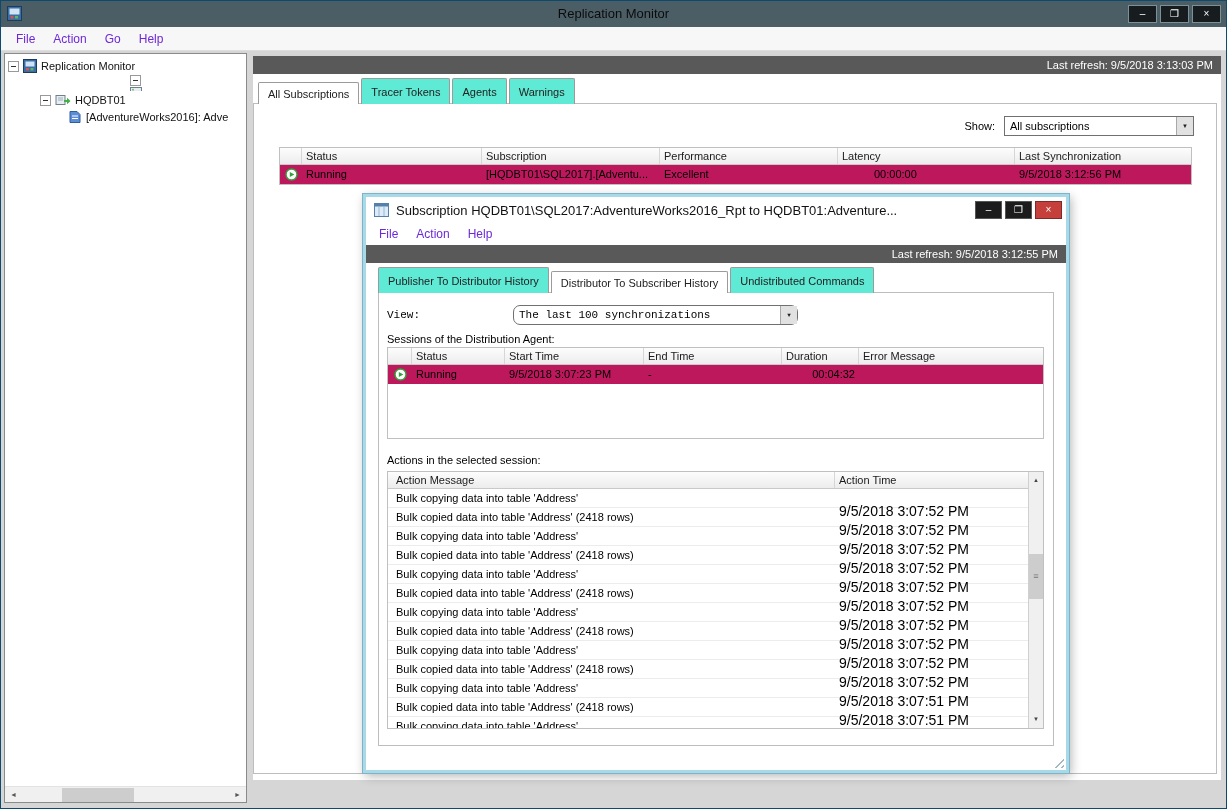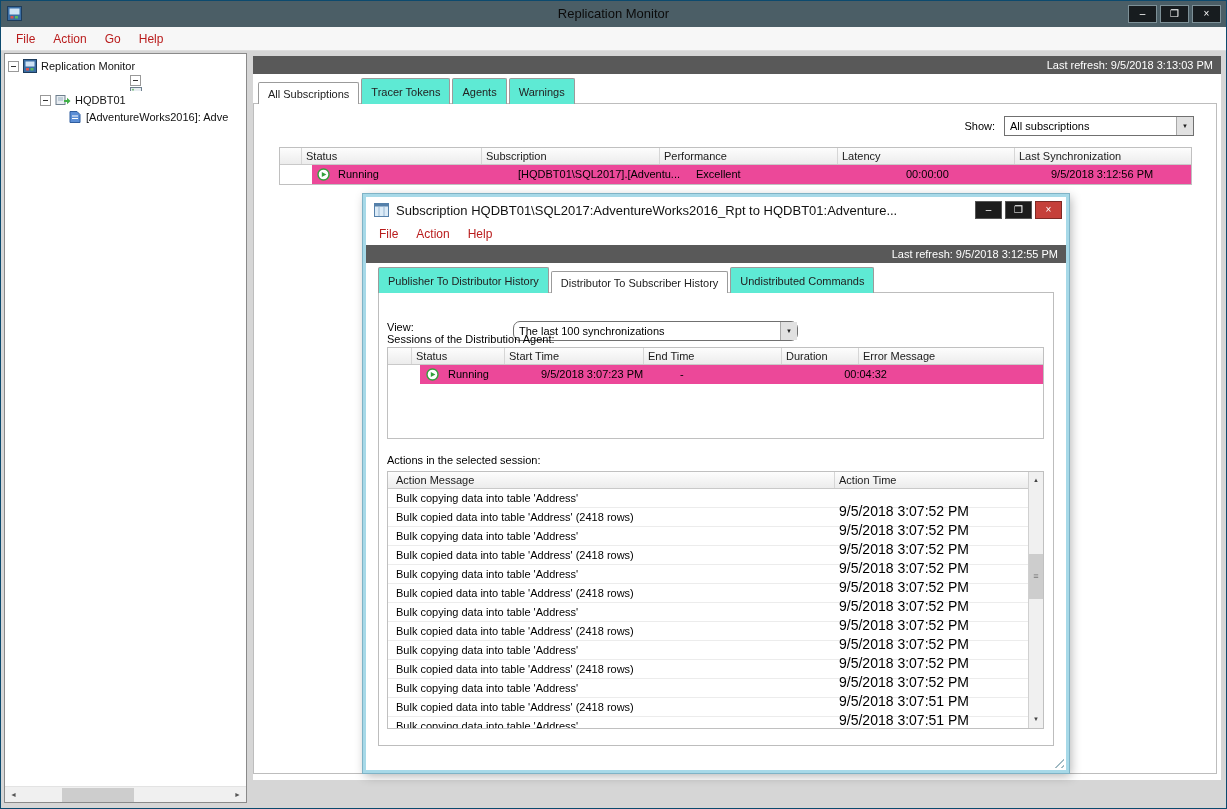--- a/index.html
+++ b/index.html
@@ -14,21 +14,21 @@
   .titlebar .app-icon { position:absolute; left:6px; top:5px; line-height:0; }
   .titlebar-title { position:absolute; left:120px; right:120px; top:0; line-height:26px;
                     text-align:center; font-size:13px; color:#0b0b0b; white-space:nowrap; overflow:hidden; }
   .win-controls { position:absolute; right:5px; top:4px; display:flex; gap:3px; }
   .win-btn { width:29px; height:18px; background:#171c1f; border:1px solid #7d9097; color:#fff;
              font-size:10px; line-height:15px; text-align:center; cursor:default; }
 
   
   .menubar { position:absolute; top:26px; left:0; right:0; height:24px; background:#f7f7f7;
              border-bottom:1px solid #dedede; display:flex; align-items:center; padding-left:6px; }
-  .menu-item { font-size:12px; color:#b91c1c; padding:3px 9px; }
+  .menu-item { font-size:12px; color:#6d28d9; padding:3px 9px; }
 
   
   .tree-panel { position:absolute; left:3px; top:52px; width:243px; bottom:5px;
                 background:#fff; border:1px solid #8a8a8a; overflow:hidden; padding-top:3px; }
   .tree-item { display:flex; align-items:center; height:16px; font-size:11px;
                white-space:nowrap; overflow:hidden; margin-top:1px; color:#111; }
   .expand-box { width:11px; height:11px; border:1px solid #999; background:#fff;
                 position:relative; flex:0 0 11px; margin-right:4px; }
   .expand-box::after { content:""; position:absolute; left:2px; right:2px; top:4px; height:1px; background:#333; }
   .tree-icon { margin-right:4px; flex:0 0 auto; line-height:0; }
@@ -63,21 +63,21 @@
                   color:#222; display:flex; align-items:center; justify-content:center; }
 
   
   .grid { border:1px solid #c0c0c0; font-size:11px; background:#fff; }
   .grid-header { display:flex; height:17px; background:linear-gradient(#fdfdfd,#ececec);
                  border-bottom:1px solid #c9c9c9; }
   .gh-cell { padding:1px 4px; border-right:1px solid #d6d6d6; line-height:14px;
              white-space:nowrap; overflow:hidden; color:#1a1a1a; flex:0 0 auto; }
   .grid-row { display:flex; height:19px; align-items:center; }
   .gr-cell { padding:0 4px; white-space:nowrap; overflow:hidden; line-height:19px; flex:0 0 auto; }
-  .row-selected { background:#ec4899;margin-left:32px; }
+  .row-selected { background:#be185d; }
   .icon-cell { display:flex; align-items:center; justify-content:center; padding:0; }
 
   .subs-table { position:absolute; left:25px; top:43px; width:913px; }
 
   
   .dialog { position:absolute; left:362px; top:193px; width:706px; height:579px; background:#fff;
             border:3px solid #a7d9e8; box-shadow:0 0 0 1px #7fb3c6, 2px 3px 10px rgba(0,0,0,.3); z-index:10; }
   .dlg-titlebar { position:relative; height:26px; background:#fff; display:flex; align-items:center;
                   padding:0 4px 0 8px; }
   .dlg-title { flex:1; font-size:13px; color:#111; white-space:nowrap; overflow:hidden; margin-left:7px; }
@@ -85,21 +85,21 @@
              font-size:10px; line-height:15px; text-align:center; margin-left:3px; flex:0 0 auto; }
   .dlg-btn.close { background:#c5403a; border-color:#7e2a26; }
   .dlg-menubar { height:22px; display:flex; align-items:center; padding-left:4px; background:#fff; }
   .dlg-refresh { height:18px; background:#595959; color:#fff; font-size:11px; line-height:18px;
                  text-align:right; padding-right:8px; }
   .dlg-body { position:absolute; left:0; right:0; top:66px; bottom:0; background:#fff; }
   .dlg-tabstrip { position:absolute; top:9px; left:12px; height:21px; display:flex; z-index:3; }
   .dlg-tabcontent { position:absolute; left:12px; right:12px; top:29px; bottom:24px;
                     border:1px solid #bdbdbd; background:#fff; }
 
-  .view-row { position:absolute; left:8px; top:28px; display:flex; align-items:flex-start; font-size:11px; }
+  .view-row { position:absolute; left:8px; top:12px; display:flex; align-items:center; font-size:11px;font-family:Liberation Mono, monospace; }
   .view-label { width:126px; }
   .sessions-label { position:absolute; left:8px; top:40px; font-size:11px; }
   .sessions-table { position:absolute; left:8px; top:54px; width:657px; height:92px; }
   .actions-label { position:absolute; left:8px; top:161px; font-size:11px; }
 
   .actions-table { position:absolute; left:8px; top:178px; width:657px; height:258px; overflow:hidden; }
   .actions-header { position:absolute; top:0; left:0; right:15px; }
   .actions-body { position:absolute; top:17px; left:0; right:15px; bottom:0; overflow:hidden; }
   .arow { display:flex; height:19px; border-bottom:1px solid #ececec; background:#fff; }
   .arow-msg { width:447px; padding:0 4px 0 8px; line-height:18px; font-size:11px;

